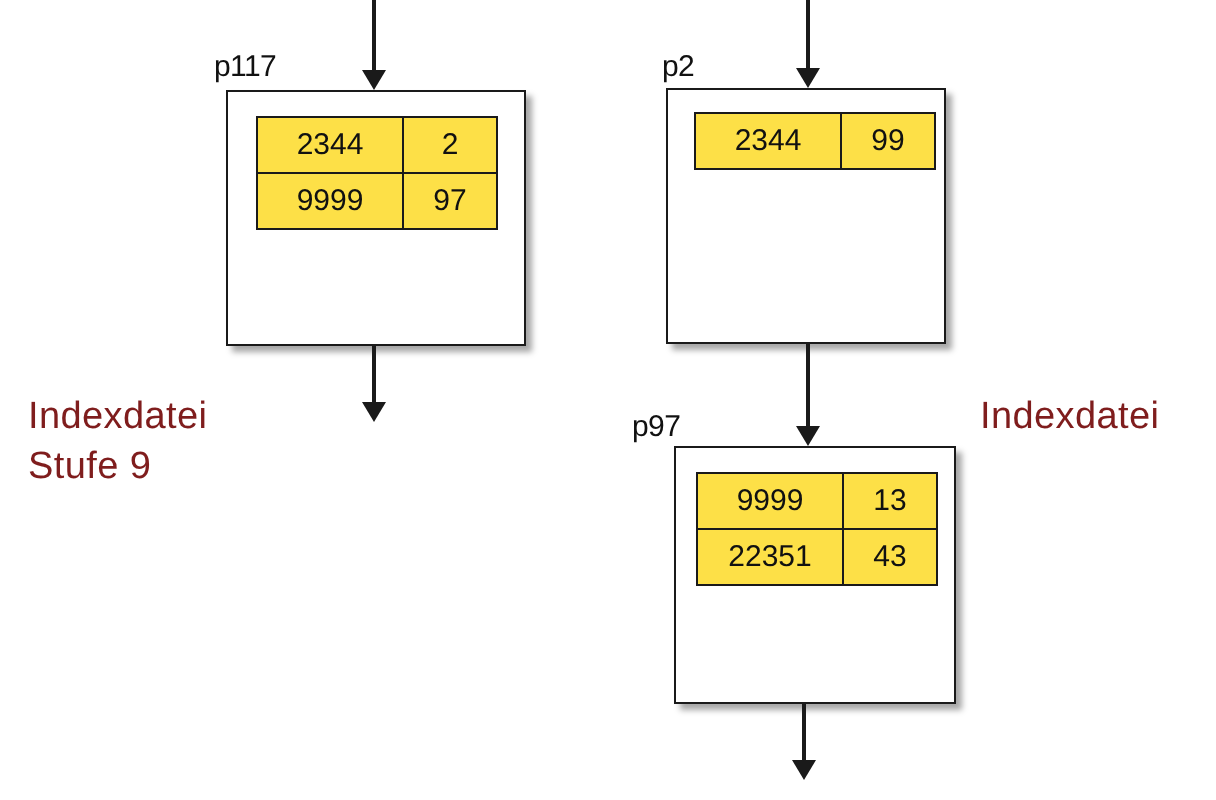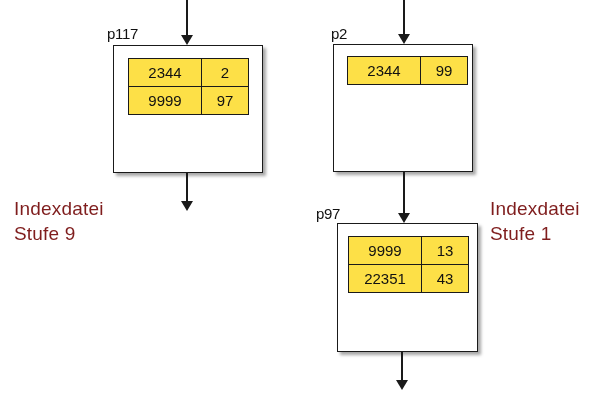--- a/index.html
+++ b/index.html
@@ -147,16 +147,15 @@
 
   <div class="arrow" style="left:401px; top:352px; height:29px;"></div>
 
   <div class="caption" style="left:14px; top:196px; width:160px;">
     <div>Indexdatei</div>
     <div>Stufe 9</div>
   </div>
 
   <div class="caption" style="left:490px; top:196px; width:115px;">
     <div>Indexdatei</div>
-    <div>Stufe 1</div>
   </div>
 
 </div>
 
 </body></html>

